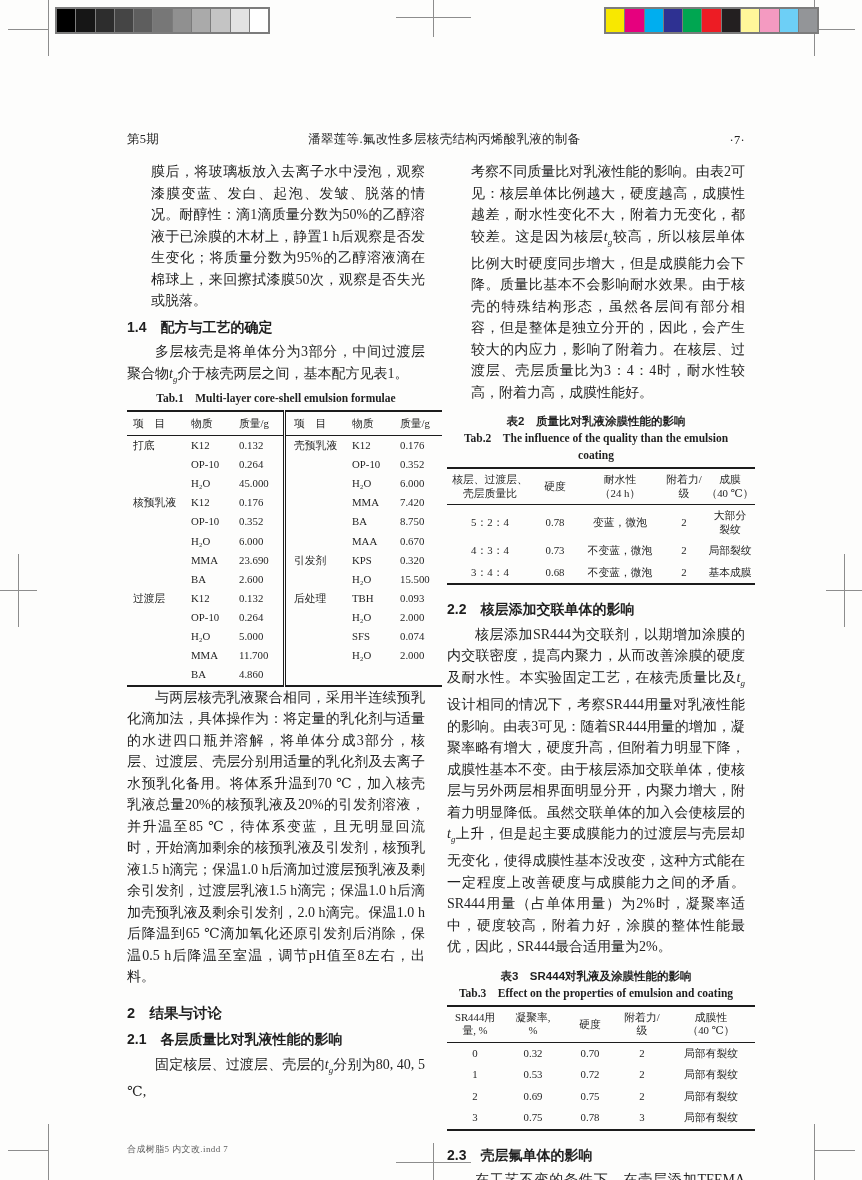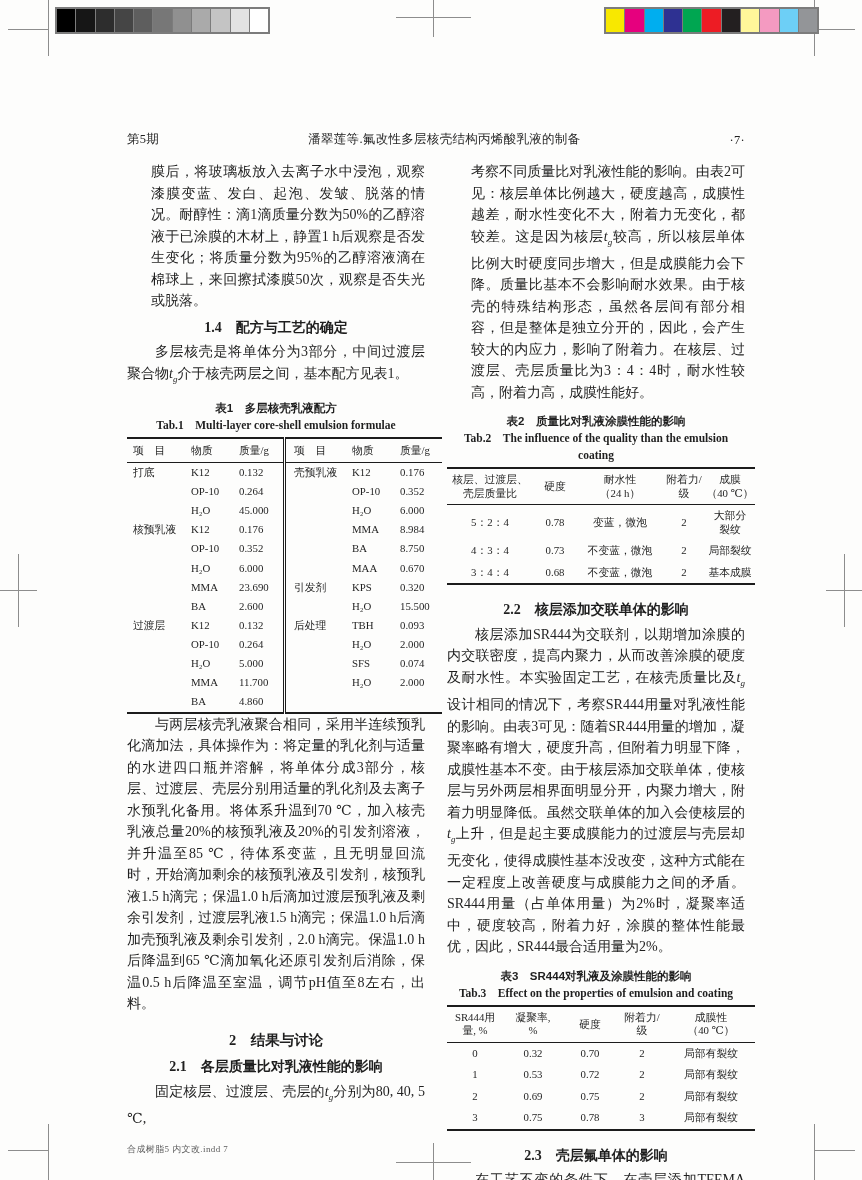--- a/index.html
+++ b/index.html
@@ -24,22 +24,22 @@
   }
   
   .col { position:absolute; width:298px; text-align:justify; font-size:14px; line-height:21.5px; }
   .col-left  { left:127px; top:161px; }
   .col-right { left:447px; top:161px; }
   p.body { margin:0; text-indent:2em; }
   p.cont { text-indent:0;margin-left:24px; }
   .mvar { font-style:italic; }
   .mvar sub { font-size:9px; font-style:italic; }
   .sec-h {
-    font-family:Liberation Serif, serif;
-    font-weight:700; font-size:14px; margin:5px 0 3px; text-align:center;
+    font-family:Liberation Sans, sans-serif;
+    font-weight:700; font-size:14px; margin:5px 0 3px; text-align:left;
   }
   .sec-h.level1 { font-size:14.5px; margin-top:15px; }
   
   .tcap-cn {
     font-family:"Liberation Sans","DejaVu Sans",sans-serif; font-weight:700;
     font-size:11.5px; text-align:center; margin-top:10px; line-height:17px;
   }
   .tcap-en { font-weight:700; font-size:11.5px; text-align:center; line-height:17px; margin-bottom:3px; }
   table.paper-table {
     width:100%; border-collapse:collapse; table-layout:fixed;
@@ -129,21 +129,20 @@
     <span>第5期</span>
     <span>潘翠莲等.氟改性多层核壳结构丙烯酸乳液的制备</span>
     <span>·7·</span>
   </div>
 
   <div class="col col-left">
     <p class="body cont">膜后，将玻璃板放入去离子水中浸泡，观察漆膜变蓝、发白、起泡、发皱、脱落的情况。耐醇性：滴1滴质量分数为50%的乙醇溶液于已涂膜的木材上，静置1 h后观察是否发生变化；将质量分数为95%的乙醇溶液滴在棉球上，来回擦拭漆膜50次，观察是否失光或脱落。</p>
     <div class="sec-h">1.4　配方与工艺的确定</div>
     <p class="body">多层核壳是将单体分为3部分，中间过渡层聚合物<i class="mvar">t<sub>g</sub></i>介于核壳两层之间，基本配方见表1。</p>
 
-    <div class="tcap-cn">表1　多层核壳乳液配方</div>
     <div class="tcap-en">Tab.1　Multi-layer core-shell emulsion formulae</div>
     <table class="paper-table t1">
         <thead>
           <tr>
             <th>项　目</th>
             <th>物质</th>
             <th>质量/g</th>
             <th>项　目</th>
             <th>物质</th>
             <th>质量/g</th>
@@ -173,21 +172,21 @@
             <td></td>
             <td>H₂O</td>
             <td>6.000</td>
           </tr>
           <tr>
             <td>核预乳液</td>
             <td>K12</td>
             <td>0.176</td>
             <td></td>
             <td>MMA</td>
-            <td>8.984</td>
+            <td>7.420</td>
           </tr>
           <tr>
             <td></td>
             <td>OP-10</td>
             <td>0.352</td>
             <td></td>
             <td>BA</td>
             <td>8.750</td>
           </tr>
           <tr>

